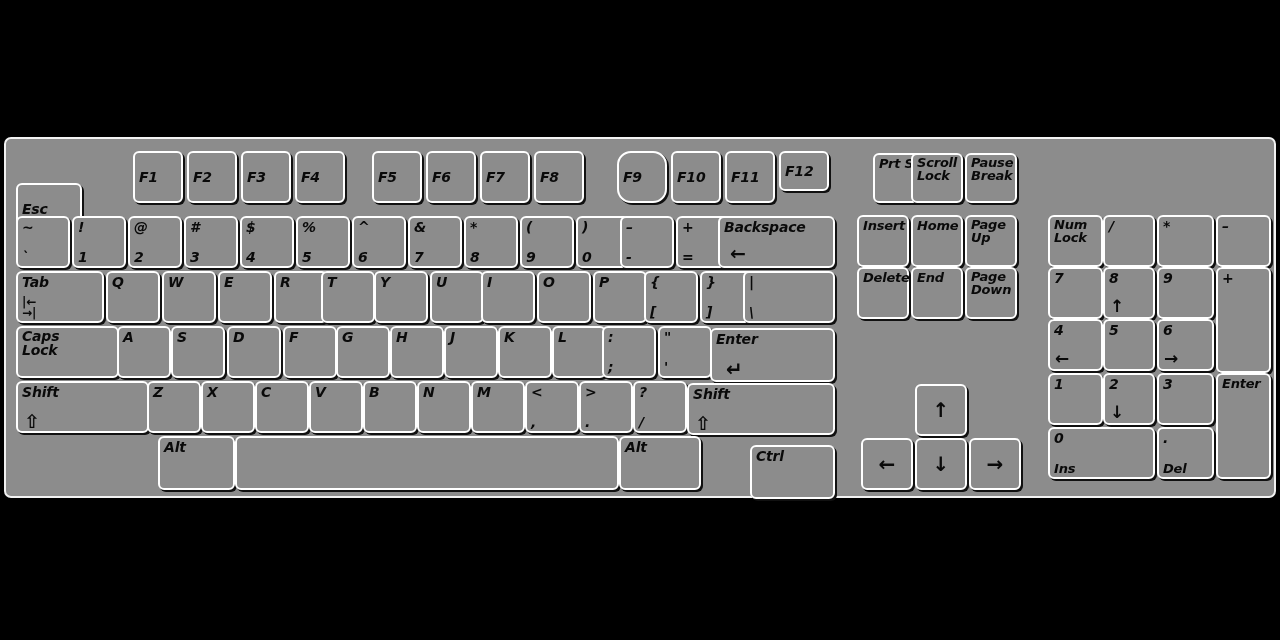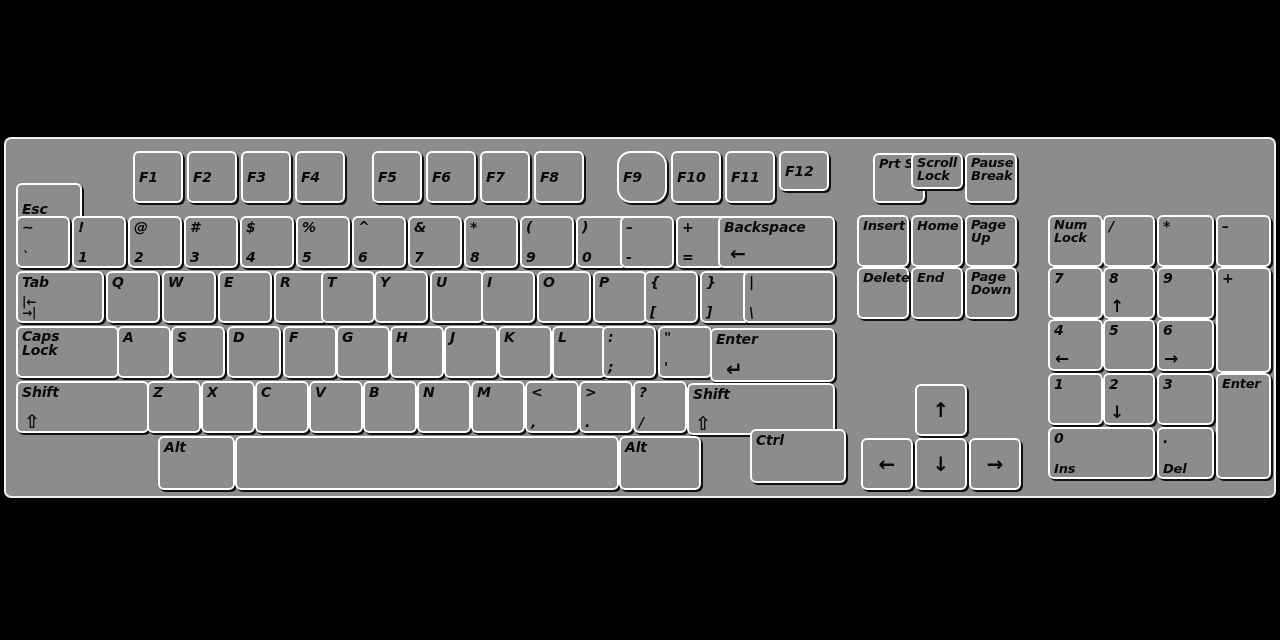--- a/index.html
+++ b/index.html
@@ -313,28 +313,28 @@
 
     <div class="key" style="left:152px; top:297px; width:77px; height:54px;">
       <span class="lbl tl">Alt</span>
     </div>
     <div class="key" style="left:229px; top:297px; width:384px; height:54px;">
       <span class="lbl tl"></span>
     </div>
     <div class="key" style="left:613px; top:297px; width:82px; height:54px;">
       <span class="lbl tl">Alt</span>
     </div>
-    <div class="key" style="left:744px; top:290px; width:96px; height:54px;text-align:center;">
+    <div class="key" style="left:744px; top:306px; width:85px; height:54px;text-align:center;">
       <span class="lbl tl">Ctrl</span>
     </div>
 
     <div class="key" style="left:826px; top:14px; width:52px; height:50px;margin-left:41px;">
       <span class="lbl tl small">Prt Scr</span>
     </div>
-    <div class="key" style="left:905px; top:14px; width:52px; height:36px;">
+    <div class="key" style="left:905px; top:14px; width:52px; height:50px;">
       <span class="lbl two small"><span>Scroll</span>
 <span>Lock</span></span>
     </div>
     <div class="key" style="left:959px; top:14px; width:52px; height:50px;">
       <span class="lbl two small"><span>Pause</span>
 <span>Break</span></span>
     </div>
 
     <div class="key" style="left:851px; top:76px; width:52px; height:52px;">
       <span class="lbl tl small">Insert</span>

